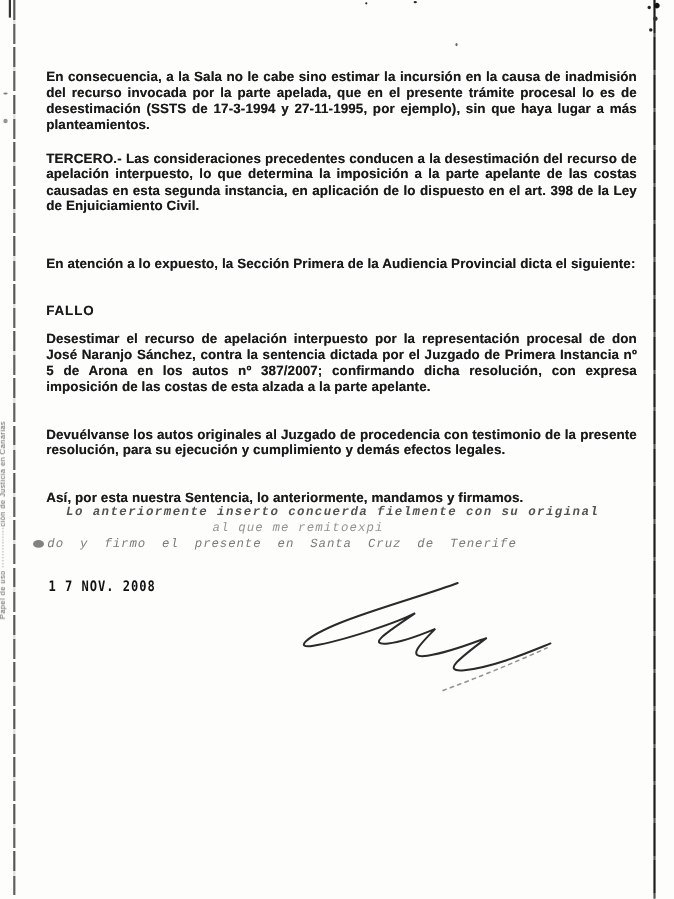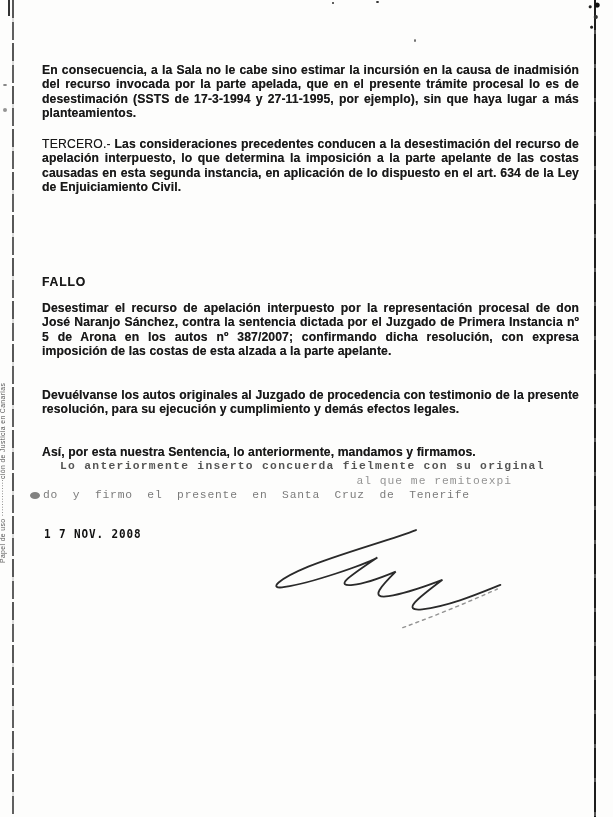--- a/index.html
+++ b/index.html
@@ -50,30 +50,30 @@
     text-align:justify;letter-spacing:.1px;
     text-shadow:0 0 .3px rgba(20,20,20,.6);
   }
   .p-consecuencia{top:63px;}
   .p-tercero{top:137px;}
   .p-atencion{top:233px;}
   .p-fallo{top:275px;font-weight:700;letter-spacing:.8px;}
   .p-desestimar{top:301px;}
   .p-devuelvanse{top:388px;}
   .p-asi{top:445px;text-align:left;}
-  .lead{font-weight:400;letter-spacing:.2px;}
+  .lead{font-weight:700;letter-spacing:.2px;}
 
   
   .cert{
     position:absolute;left:30px;top:459px;width:522px;
     font-family:"Liberation Mono", monospace;color:#2a2a2a;
-    font-size:11.3px;line-height:14.6px;
+    font-size:11.3px;line-height:14.6px;font-style:italic;
   }
   .cert-l1{padding-left:30px;letter-spacing:1.3px;font-weight:700;opacity:.8;filter:blur(.35px);white-space:nowrap;}
-  .cert-l2{display:flex;justify-content:flex-end;padding-right:40px;opacity:.5;filter:blur(.55px);letter-spacing:1px;}
+  .cert-l2{display:flex;justify-content:center;padding-right:40px;opacity:.5;filter:blur(.55px);letter-spacing:1px;}
   .cert-l3{opacity:.62;filter:blur(.5px);word-spacing:7px;letter-spacing:.8px;white-space:nowrap;}
   .blot{
     display:inline-block;width:10px;height:7px;border-radius:50%;
     background:#151515;opacity:.85;margin-right:3px;vertical-align:middle;filter:blur(.4px);
   }
 
   
   .stamp{
     position:absolute;left:44px;top:525px;
     font-family:"DejaVu Sans Mono", monospace;font-weight:700;
@@ -98,23 +98,24 @@
   <div class="speck sp2"></div>
   <div class="speck sp3"></div>
   <div class="speck sp4"></div>
   <div class="speck sp5"></div>
 
   <div class="margin-vertical">Papel de uso ··············ción de Justicia en Canarias</div>
 
   <div class="col para p-consecuencia">En consecuencia, a la Sala no le cabe sino estimar la incursión en la causa de inadmisión del recurso invocada por la parte apelada, que en el presente trámite procesal lo es de desestimación (SSTS de 17-3-1994 y 27-11-1995, por ejemplo), sin que haya lugar a más planteamientos.</div>
 
   <div class="col para p-tercero">
-    <span class="lead">TERCERO.-</span><span> Las consideraciones precedentes conducen a la desestimación del recurso de apelación interpuesto, lo que determina la imposición a la parte apelante de las costas causadas en esta segunda instancia, en aplicación de lo dispuesto en el art. 634 de la Ley de Enjuiciamiento Civil.</span>
+    <span class="lead">TERCERO.-</span><span> Las consideraciones precedentes conducen a la desestimación del recurso de apelación interpuesto, lo que determina la imposición a la parte apelante de las costas causadas en esta segunda instancia, en aplicación de lo dispuesto en el art. 398 de la Ley de Enjuiciamiento Civil.</span>
   </div>
 
+  <div class="col para p-atencion">En atención a lo expuesto, la Sección Primera de la Audiencia Provincial dicta el siguiente:</div>
 
   <div class="col para p-fallo">FALLO</div>
 
   <div class="col para p-desestimar">Desestimar el recurso de apelación interpuesto por la representación procesal de don José Naranjo Sánchez, contra la sentencia dictada por el Juzgado de Primera Instancia nº 5 de Arona en los autos nº 387/2007; confirmando dicha resolución, con expresa imposición de las costas de esta alzada a la parte apelante.</div>
 
   <div class="col para p-devuelvanse">Devuélvanse los autos originales al Juzgado de procedencia con testimonio de la presente resolución, para su ejecución y cumplimiento y demás efectos legales.</div>
 
   <div class="col para p-asi">Así, por esta nuestra Sentencia, lo anteriormente, mandamos y firmamos.</div>
 
   <div class="cert">

